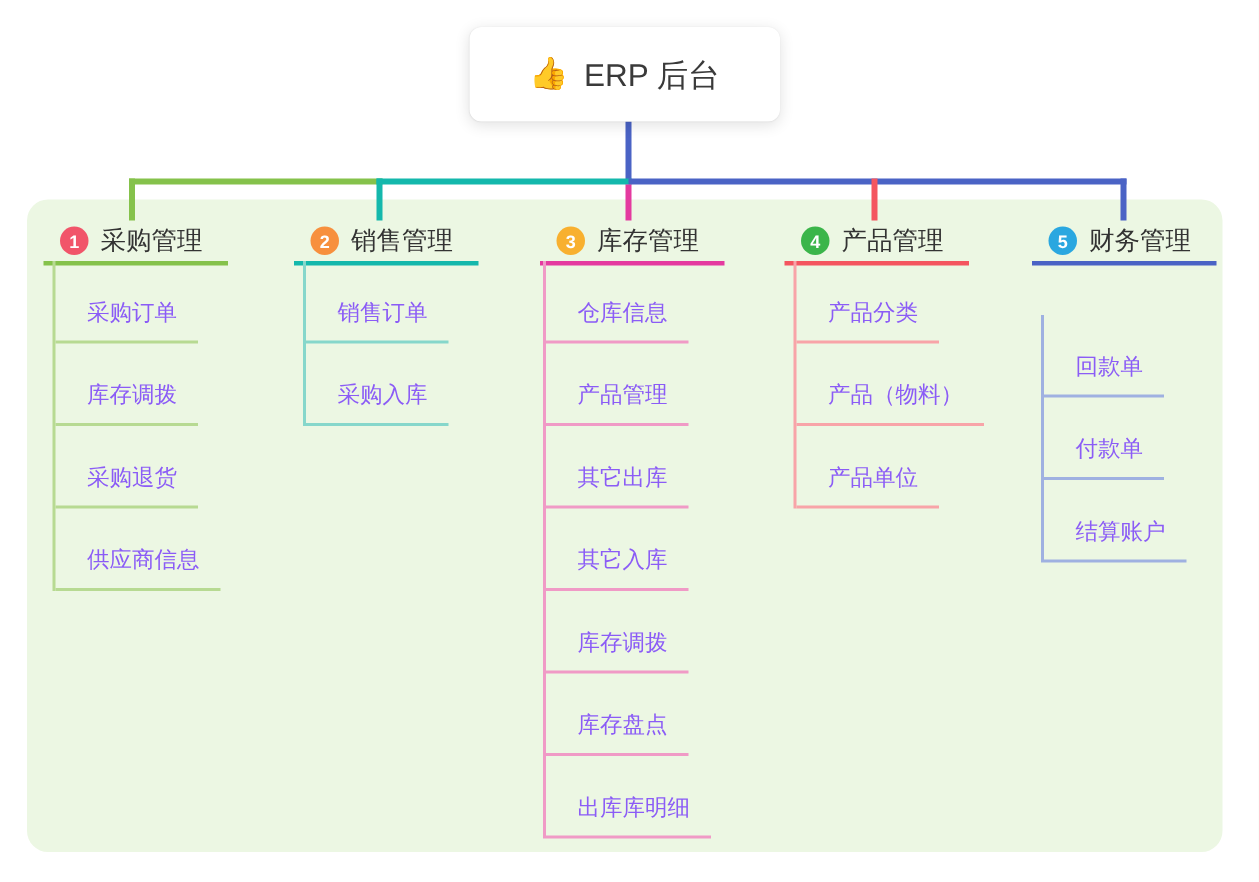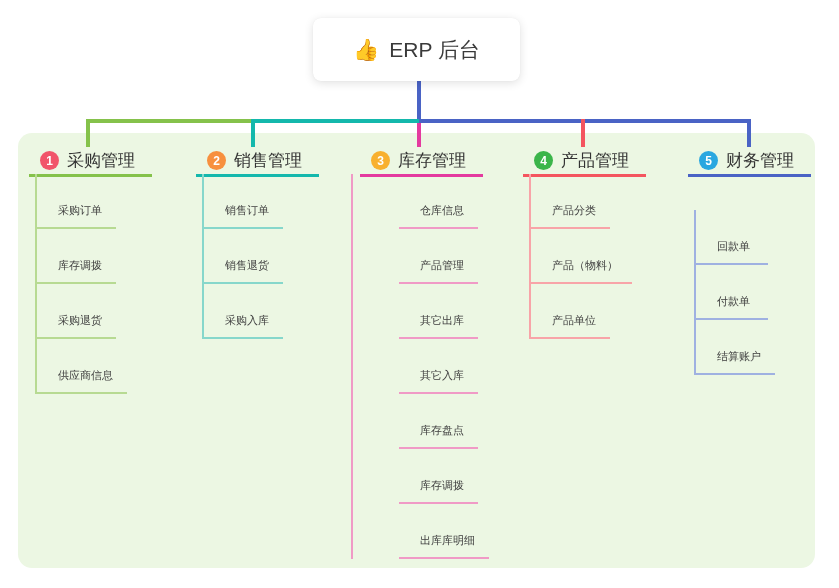--- a/index.html
+++ b/index.html
@@ -51,21 +51,21 @@
     margin: 0 8px 0 11px; flex: 0 0 auto;
   }
 
   
   .items { position: absolute; top: 174px; border-left: 2px solid var(--sub); z-index: 2; }
   .item {
     height: 55px; width: max-content; min-width: 72px;
     display: flex; align-items: flex-end;
     padding: 0 14px 9px 21px;
     border-bottom: 2px solid var(--sub);
-    font-size: 11px; color: #404040; white-space: nowrap;
+    font-size: 15px; color: #8b5cf6; white-space: nowrap;
   }
 </style>
 </head>
 <body>
 
 <div class="canvas">
 
   <div class="root">
     <span class="root-icon">👍</span>
     <span>ERP 后台</span>
@@ -104,49 +104,46 @@
 
   <div class="branch-header b2" style="left:196px;">
     <span class="badge">2</span>
     <span>销售管理</span>
   </div>
   <div class="items b2" style="left:202px;text-align:center;">
     <div class="item">
         <span>销售订单</span>
       </div>
     <div class="item">
-        <span>销售退货</span>
-      </div>
-    <div class="item">
         <span>采购入库</span>
       </div>
   </div>
 
   <div class="branch-header b3" style="left:360px;">
     <span class="badge">3</span>
     <span>库存管理</span>
   </div>
-  <div class="items b3" style="left:351px;padding-left:46px;">
+  <div class="items b3" style="left:362px;">
     <div class="item">
         <span>仓库信息</span>
       </div>
     <div class="item">
         <span>产品管理</span>
       </div>
     <div class="item">
         <span>其它出库</span>
       </div>
     <div class="item">
         <span>其它入库</span>
       </div>
     <div class="item">
-        <span>库存盘点</span>
+        <span>库存调拨</span>
       </div>
     <div class="item">
-        <span>库存调拨</span>
+        <span>库存盘点</span>
       </div>
     <div class="item">
         <span>出库库明细</span>
       </div>
   </div>
 
   <div class="branch-header b4" style="left:523px;">
     <span class="badge">4</span>
     <span>产品管理</span>
   </div>

